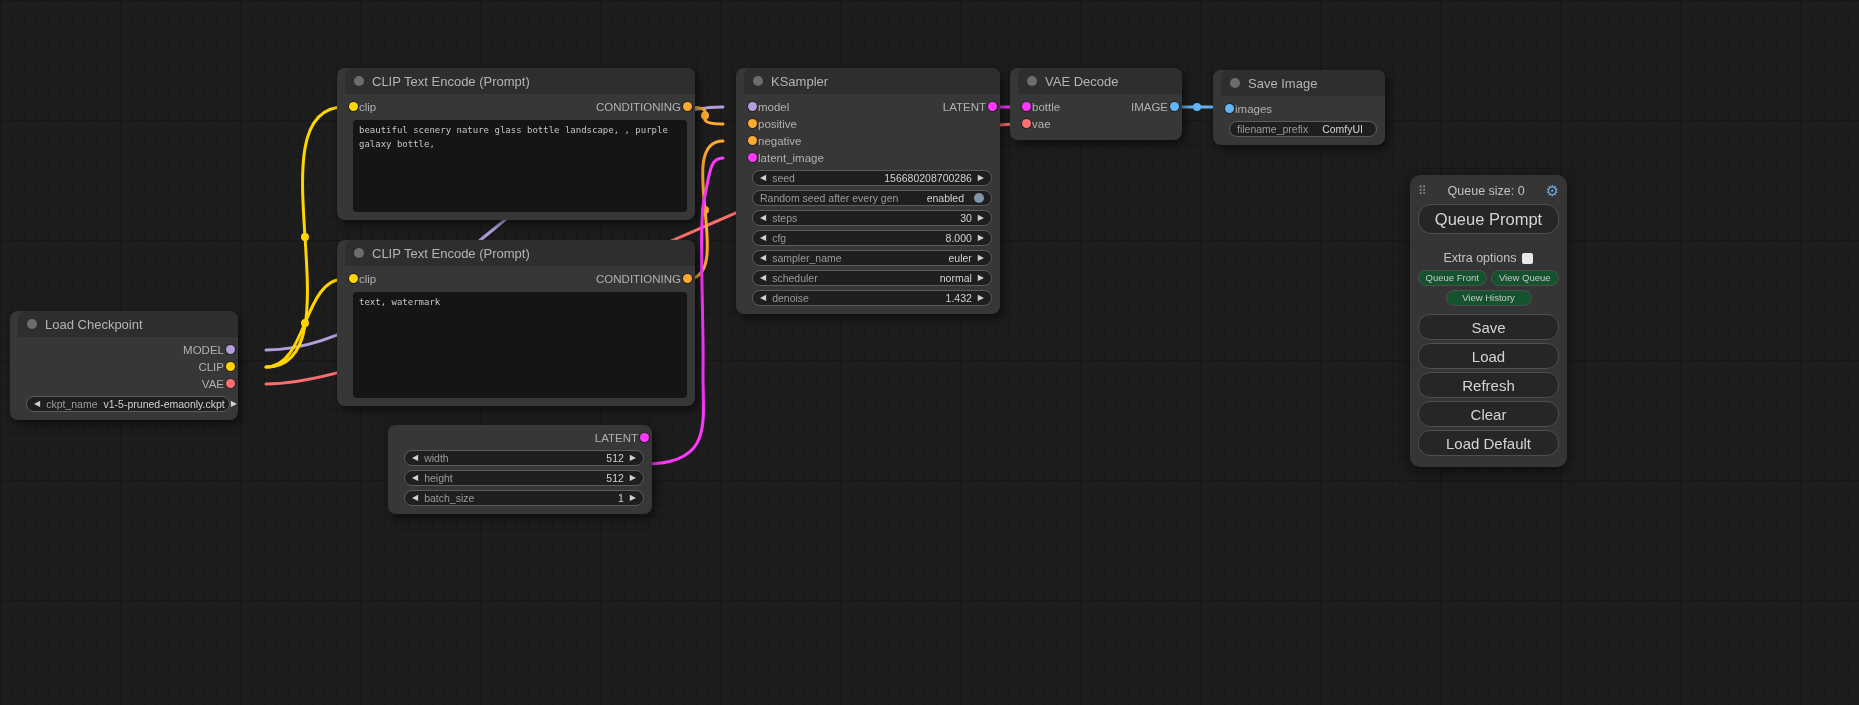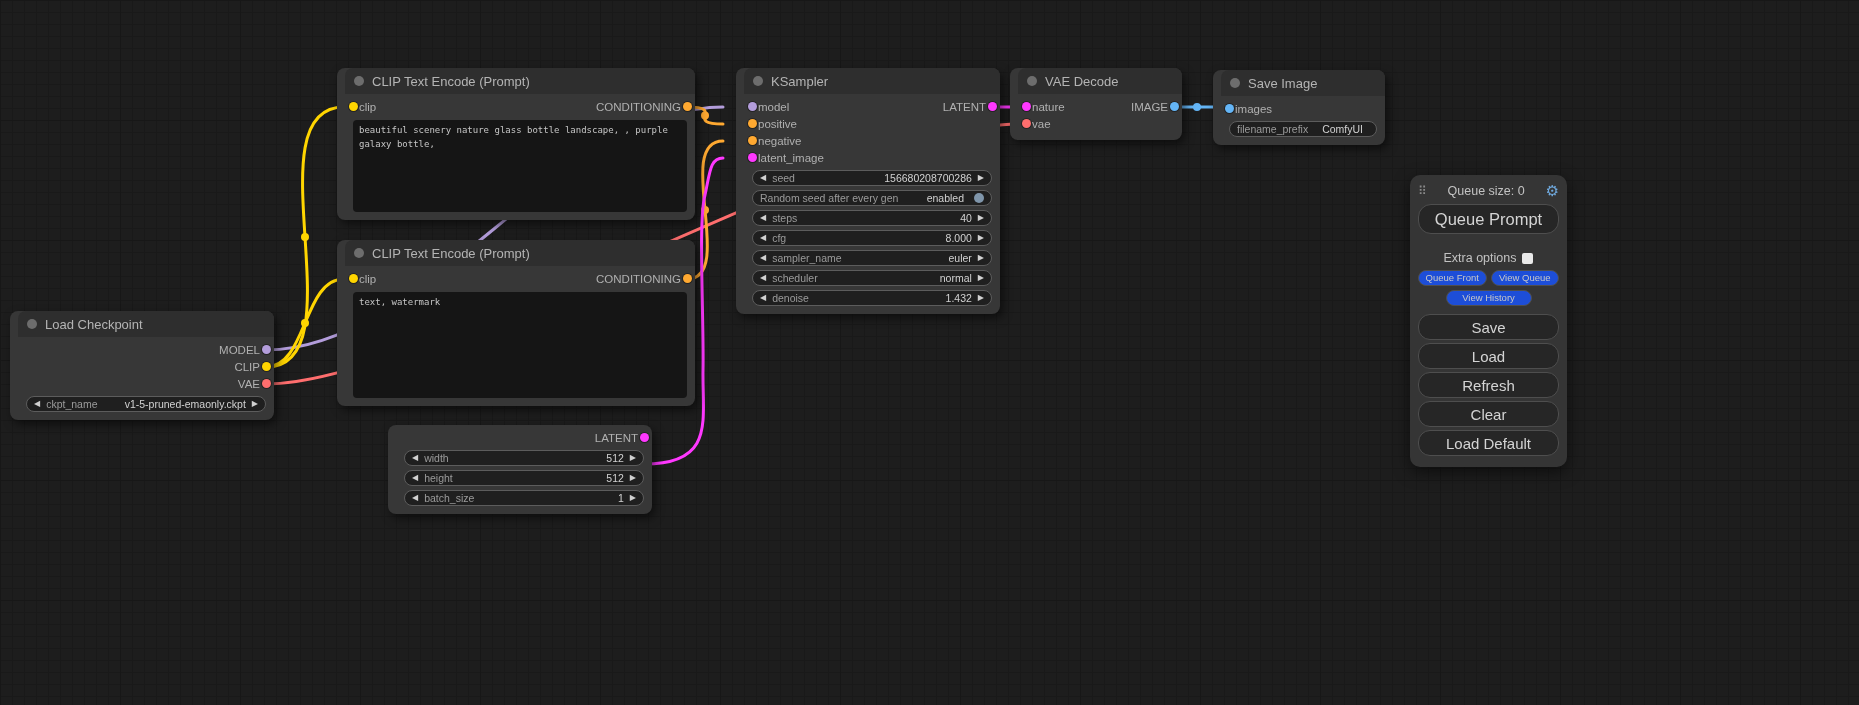--- a/index.html
+++ b/index.html
@@ -67,21 +67,21 @@
   }
   .btn-queue { height:30px; font-size:16.5px; margin-bottom:17px; border-radius:13px; }
   .extra-row {
     display:flex; justify-content:center; align-items:center; gap:6px;
     color:#c2c2c2; font-size:12.5px; margin:9px 0 5px;
   }
   .checkbox { width:11px; height:11px; background:#e9e9e9; border-radius:2px; cursor:pointer; }
   .small-row { display:flex; gap:4px; margin:0 8px 4px; }
   .small-row.center { justify-content:center; }
   .btn-small {
-    flex:1; height:16px; background:#1d4ed8; border:1px solid #4e4e4e;
+    flex:1; height:16px; background:#14532d; border:1px solid #4e4e4e;
     border-radius:9px; color:#c8c8c8; font-size:9.5px; line-height:1; padding:0 5px;
   }
   .small-row.center .btn-small { flex:0 0 auto; width:86px; }
   .gap { height:4px; }
 </style>
 </head>
 <body>
 
 <div id="canvas">
 
@@ -96,21 +96,21 @@
       <circle cx="705" cy="115.5" r="4" fill="#ffa931"></circle>
       <path d="M 687 279 C 736.9164301608198 279, 673.0835698391802 141, 723 141" stroke="#ffa931" stroke-width="3" fill="none" stroke-linecap="round"></path>
       <circle cx="705" cy="210" r="4" fill="#ffa931"></circle>
       <path d="M 644 464 C 716 464, 702 420, 703 370 C 704 320, 698 220, 705 195 C 710 172, 710 158, 723 158" stroke="#ff38ff" stroke-width="3" fill="none" stroke-linecap="round"></path>
       <path d="M 972 107 C 1012 107, 977 107, 1017 107" stroke="#ff38ff" stroke-width="3" fill="none" stroke-linecap="round"></path>
       <circle cx="994.5" cy="107" r="4" fill="#ff38ff"></circle>
       <path d="M 1174 107 C 1214 107, 1180 107, 1220 107" stroke="#64b5f6" stroke-width="3" fill="none" stroke-linecap="round"></path>
       <circle cx="1197" cy="107" r="4" fill="#64b5f6"></circle>
     </svg>
 
-  <div class="node" style="left:10px;top:311px;width:264px;">
+  <div class="node" style="left:10px;top:311px;width:228px;">
     <div class="ntitle">
       <span class="tdot"></span>
       <span>Load Checkpoint</span>
     </div>
     <div class="nbody">
       <div class="srow">
         <span class="slabel-out">MODEL</span>
         <span class="pdot pout" style="background: rgb(179, 157, 219);"></span>
       </div>
       <div class="srow">
@@ -220,21 +220,21 @@
         <span class="arrow">▶</span>
       </div>
       <div class="widget">
         <span class="wname">Random seed after every gen</span>
         <span class="wvalue">enabled</span>
         <span class="toggle-knob" style="background: rgb(127, 149, 170);"></span>
       </div>
       <div class="widget">
         <span class="arrow">◀</span>
         <span class="wname">steps</span>
-        <span class="wvalue">40</span>
+        <span class="wvalue">30</span>
         <span class="arrow">▶</span>
       </div>
       <div class="widget">
         <span class="arrow">◀</span>
         <span class="wname">cfg</span>
         <span class="wvalue">8.000</span>
         <span class="arrow">▶</span>
       </div>
       <div class="widget">
         <span class="arrow">◀</span>
@@ -258,21 +258,21 @@
   </div>
 
   <div class="node" style="left:1010px;top:68px;width:172px;">
     <div class="ntitle">
       <span class="tdot"></span>
       <span>VAE Decode</span>
     </div>
     <div class="nbody">
       <div class="srow">
         <span class="pdot pin" style="background: rgb(255, 56, 255);"></span>
-        <span>nature</span>
+        <span>bottle</span>
         <span class="slabel-out">IMAGE</span>
         <span class="pdot pout" style="background: rgb(100, 181, 246);"></span>
       </div>
       <div class="srow">
         <span class="pdot pin" style="background: rgb(255, 110, 110);"></span>
         <span>vae</span>
       </div>
     </div>
   </div>
 

